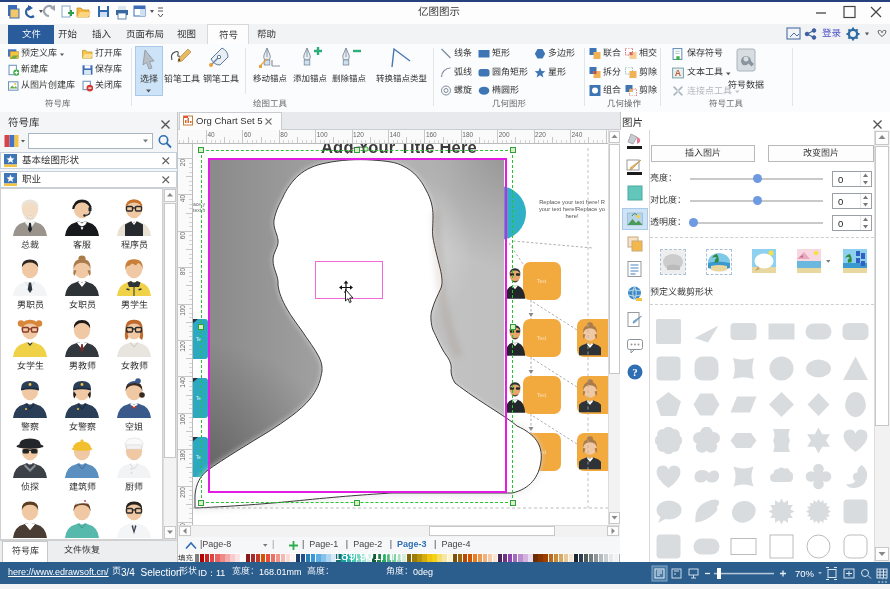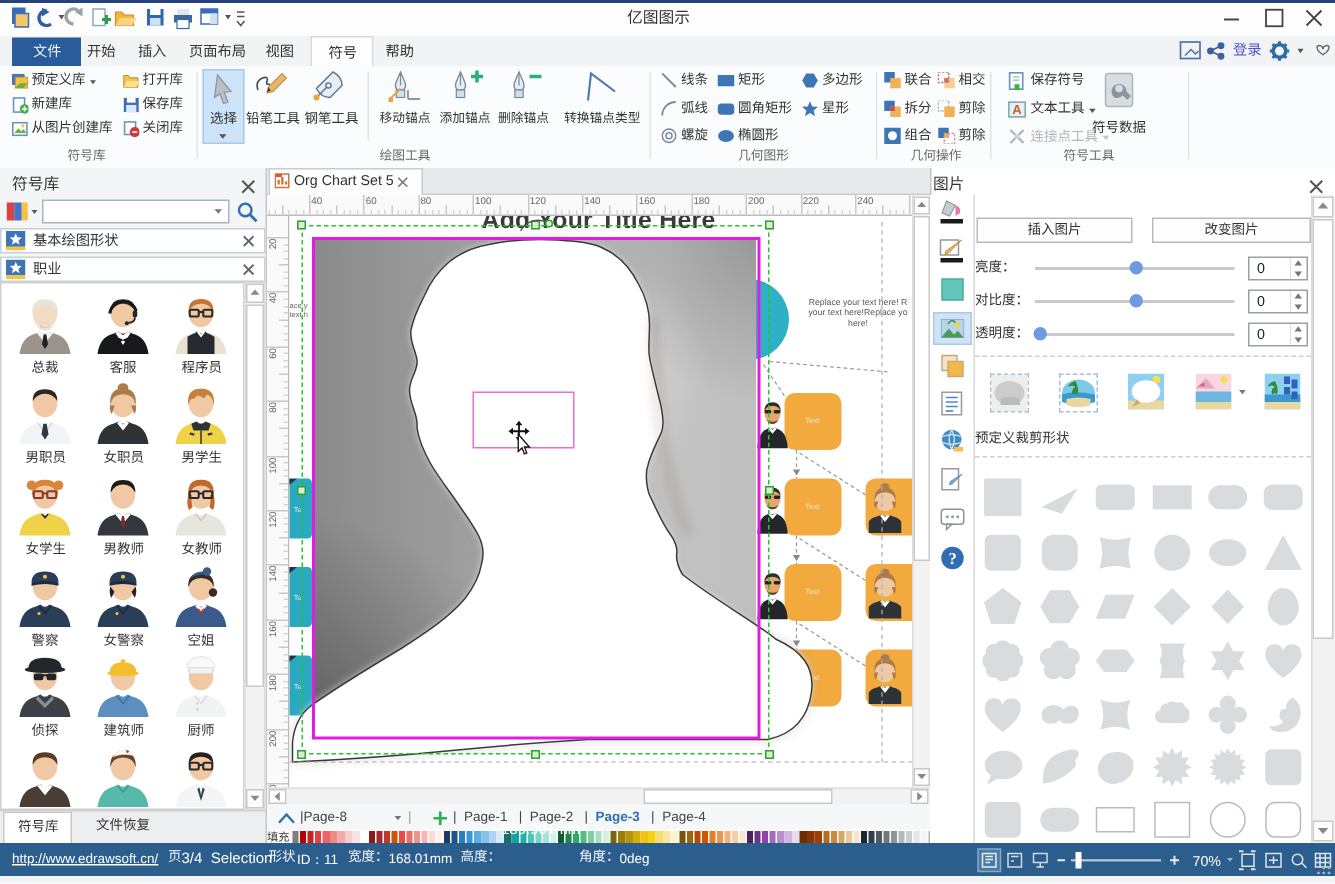--- a/index.html
+++ b/index.html
@@ -2022,21 +2022,21 @@
         <path d="M2.5 7 l3.5 -4 3.5 4z" fill="#888"></path>
       </svg>
     </div>
     <div class="ab" style="left:875px;top:146px;width:14px;height:280px;background:#fff;border:1px solid #c8c8c8;box-sizing:border-box"></div>
     <div class="ab" style="left:875px;top:547px;width:14px;height:14px;background:#fdfdfd;border:1px solid #c8c8c8;box-sizing:border-box">
       <svg width="12" height="11" style="display:block">
         <path d="M2.5 4 l3.5 4 3.5 -4z" fill="#888"></path>
       </svg>
     </div>
     <div class="ab" style="left:0;top:562px;width:890px;height:22px;background:#2b5d8d"></div>
-    <div class="ab" style="left:8px;top:567px;font-size:9px;color:#fff;text-decoration:underline">http://www.edrawsoft.cn/</div>
+    <div class="ab" style="left:8px;top:567px;font-size:9px;color:#fff;text-decoration:underline">here://www.edrawsoft.cn/</div>
     <div class="ab" style="left:112px;top:566px;display:flex;gap:0">
       <svg class="ct" style="width:9.0px;height:10.4px;" viewBox="0 0 9.0 10.4">
         <g fill="#fff" transform="translate(0,7.9) scale(0.009000,-0.009000)">
           <use href="#u9875" x="0"></use>
         </g>
       </svg>
     </div>
     <div class="ab" style="left:121px;top:567px;font-size:10px;color:#fff">3/4&nbsp;&nbsp;Selection&nbsp;&nbsp;</div>
     <div class="ab" style="left:179px;top:566px"><svg class="ct" style="width:18.0px;height:10.4px;" viewBox="0 0 18.0 10.4">
         <g fill="#fff" transform="translate(0,7.9) scale(0.009000,-0.009000)">
@@ -2053,21 +2053,21 @@
         </g>
       </svg></div>
     <div class="ab" style="left:259px;top:567px;font-size:9px;color:#fff">168.01mm&nbsp;</div>
     <div class="ab" style="left:307px;top:566px"><svg class="ct" style="width:27.0px;height:10.4px;" viewBox="0 0 27.0 10.4">
         <g fill="#fff" transform="translate(0,7.9) scale(0.009000,-0.009000)">
           <use href="#u9AD8" x="0"></use>
           <use href="#u5EA6" x="1000"></use>
           <use href="#uFF1A" x="2000"></use>
         </g>
       </svg></div>
-    <div class="ab" style="left:334px;top:548px;font-size:10px;color:#fff">189.901mm&nbsp;</div>
+    <div class="ab" style="left:334px;top:548px;font-size:13px;color:#fff">189.901mm&nbsp;</div>
     <div class="ab" style="left:386px;top:566px"><svg class="ct" style="width:27.0px;height:10.4px;" viewBox="0 0 27.0 10.4">
         <g fill="#fff" transform="translate(0,7.9) scale(0.009000,-0.009000)">
           <use href="#u89D2" x="0"></use>
           <use href="#u5EA6" x="1000"></use>
           <use href="#uFF1A" x="2000"></use>
         </g>
       </svg></div>
     <div class="ab" style="left:413px;top:567px;font-size:9px;color:#fff">0deg</div>
     <svg class="ab" style="left:650px;top:565px" width="240" height="18" viewBox="0 0 240 18">
 <rect x="2" y="1" width="15" height="15" fill="#4a7ba6" stroke="#88aac8"></rect>

